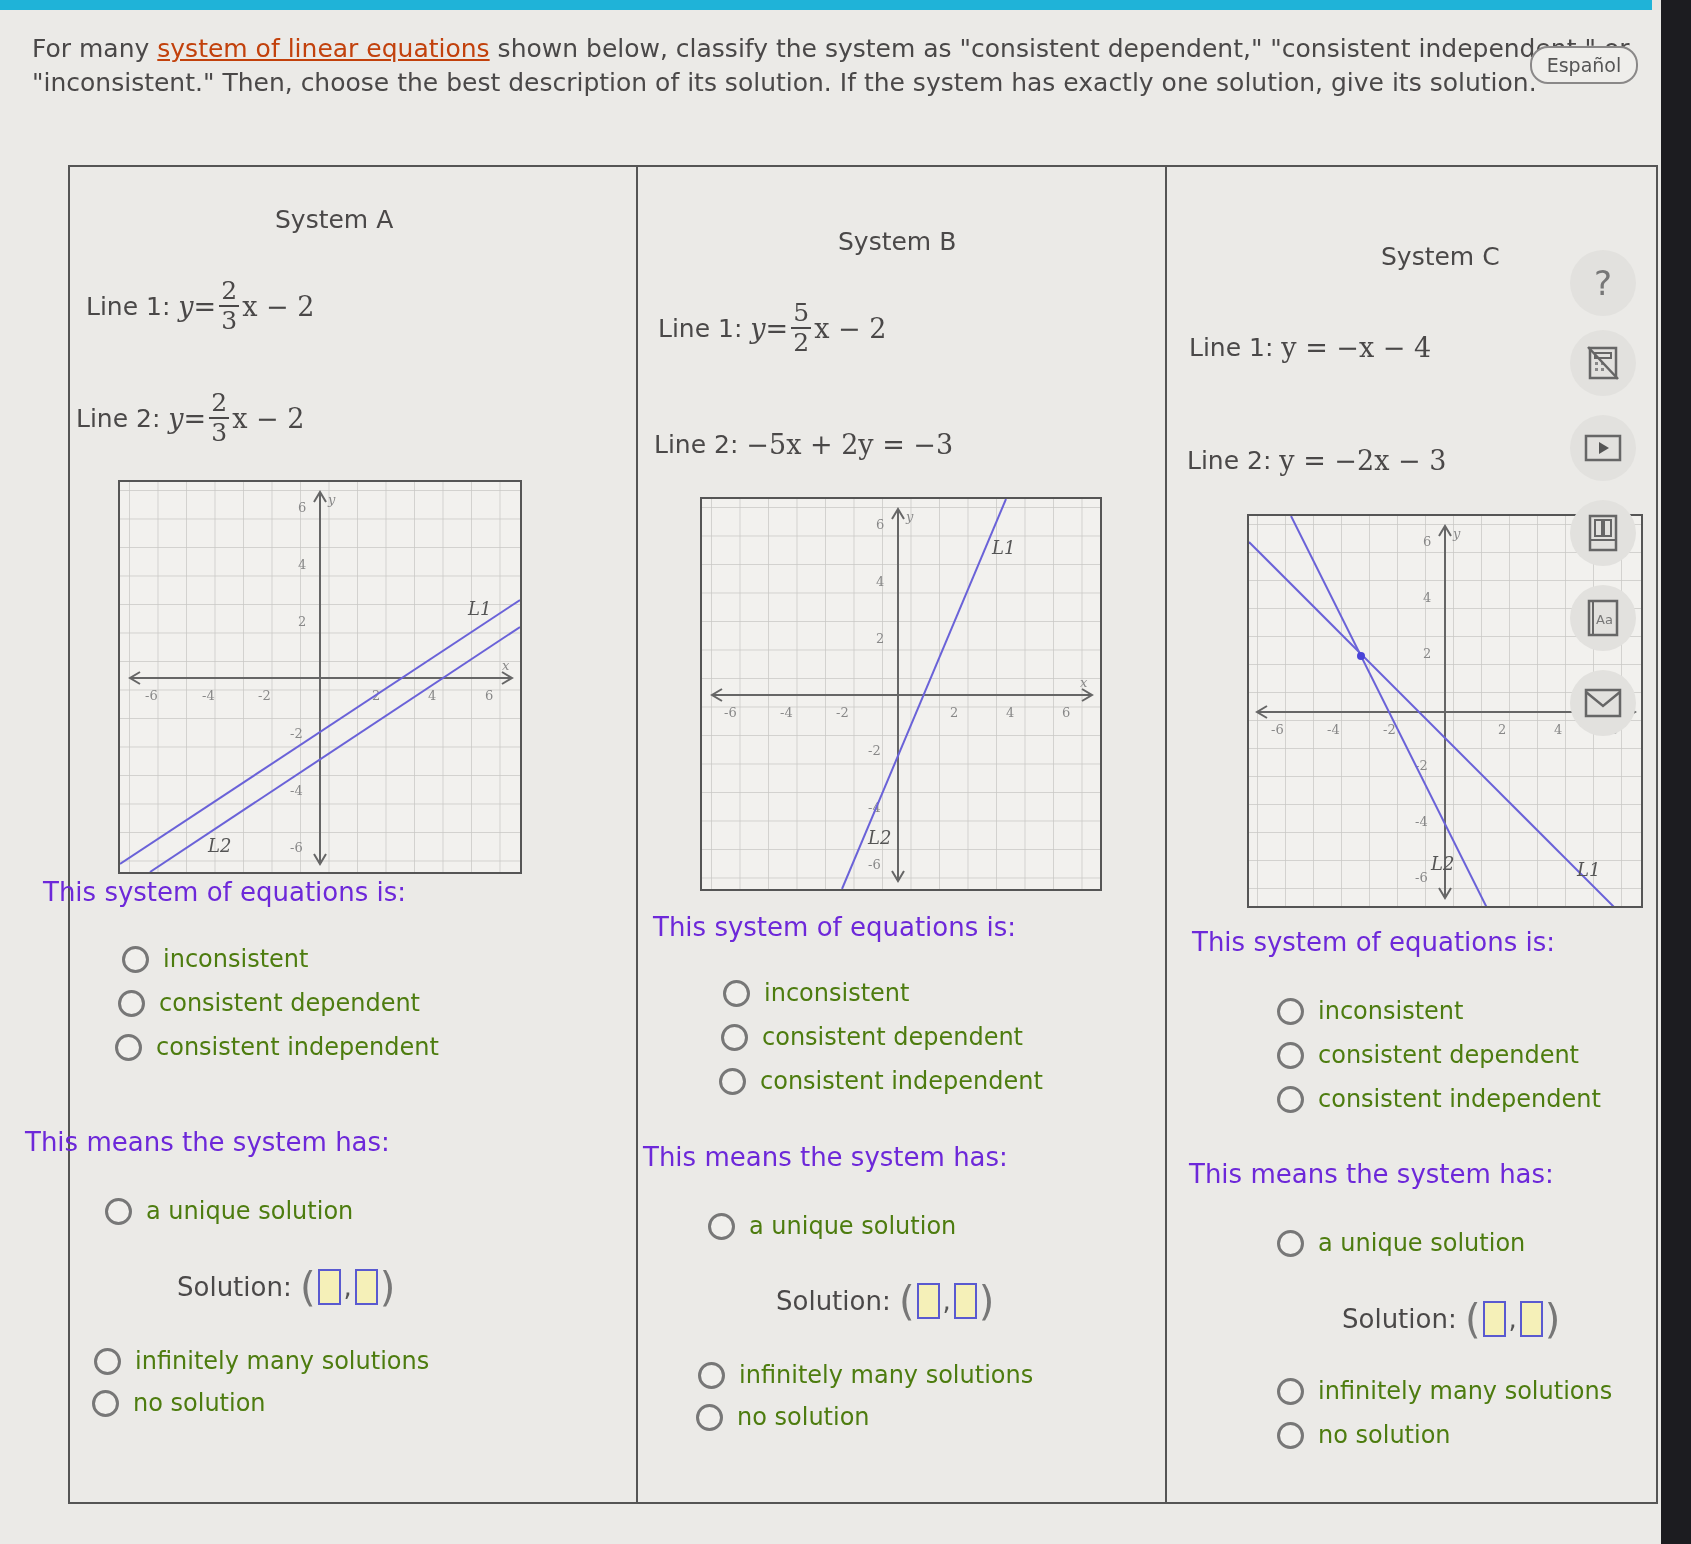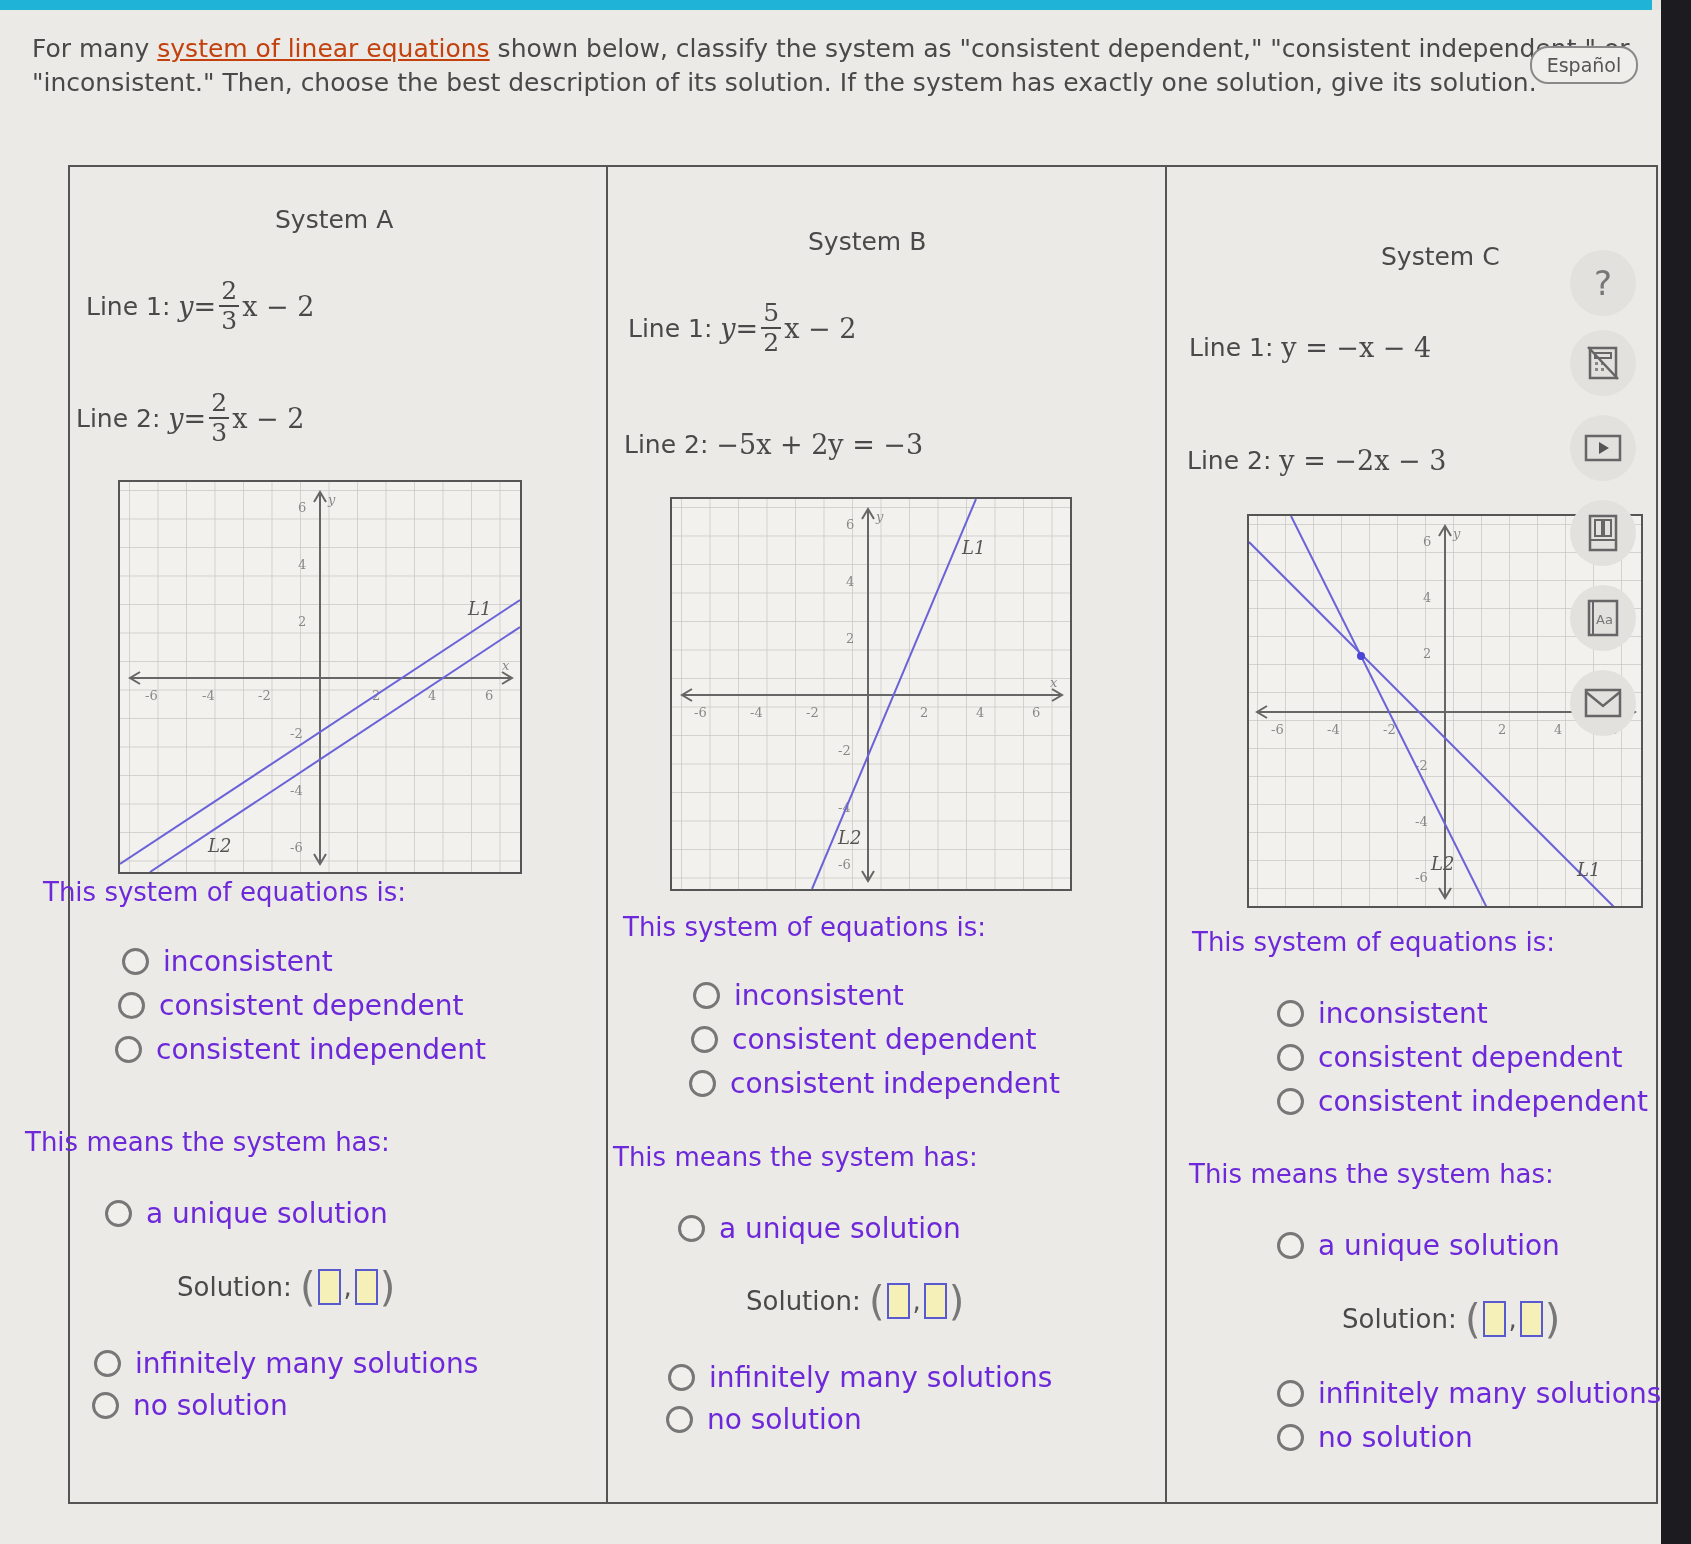--- a/index.html
+++ b/index.html
@@ -19,21 +19,21 @@
   .col.b { border-left:2px solid #555; }
   .sys-title { position:absolute; font-size:25px; color:#4a4848; }
   .line-eq { position:absolute; font-size:25px; display:flex; align-items:center; white-space:nowrap; color:#4a4848; }
   .math { font-family:"DejaVu Serif","Liberation Serif",serif; font-size:27px; }
   .math i { font-style:italic; }
   .frac { display:inline-flex; flex-direction:column; align-items:center; margin:0 3px; font-family:"DejaVu Serif",serif; font-size:25px; line-height:28px; }
   .frac .num { border-bottom:2px solid #4a4848; padding:0 2px; }
   .graph { position:absolute; border:2px solid #555; background:#f2f1ee; }
   .graph svg { display:block; }
   .q-label { position:absolute; font-size:26px; color:#6d28d9; white-space:nowrap; }
-  .radio-row { position:absolute; display:flex; align-items:center; font-size:28px; white-space:nowrap; color:#6d28d9;text-align:center; }
+  .radio-row { position:absolute; display:flex; align-items:center; font-size:24px; white-space:nowrap; color:#4d7c0f;text-align:center; }
   .radio { width:27px; height:27px; border:3px solid #777; border-radius:50%; margin-right:14px; box-sizing:border-box; background:#f0efec; }
   .solution { position:absolute; display:flex; align-items:center; font-size:26px; white-space:nowrap; }
   .paren { font-size:40px; color:#777; font-family:"DejaVu Sans",sans-serif; line-height:40px; }
   .sol-input { width:19px; height:32px; border:2px solid #5a5ad0; background:#f5f0b8; margin:0 2px; }
   .comma { font-size:26px; color:#555; margin:0 1px; }
   .toolbar { position:absolute; left:1570px; top:240px; width:70px; }
   .tool { position:absolute; left:0; width:66px; height:66px; border-radius:50%; background:#e2e1de; display:flex; align-items:center; justify-content:center; color:#666; }
   .tool svg { display:block; }
 </style>
 </head>
@@ -133,21 +133,21 @@
       <div class="radio-row" style="left:24px;top:1180px;">
           <span class="radio"></span>
           <span>infinitely many solutions</span>
         </div>
       <div class="radio-row" style="left:22px;top:1222px;">
           <span class="radio"></span>
           <span>no solution</span>
         </div>
     </div>
 
-    <div class="col b" style="left:536px;width:560px;">
+    <div class="col b" style="left:566px;width:560px;">
       <div class="sys-title" style="left:200px;top:60px;">System B</div>
       <div class="line-eq" style="left:20px;top:132px;">
         <span>Line 1:</span>&nbsp;
         <span class="math"><i>y</i>=</span>
         <span class="frac">
             <span class="num">5</span>
             <span>2</span>
           </span>
         <span class="math">x − 2</span>
       </div>

